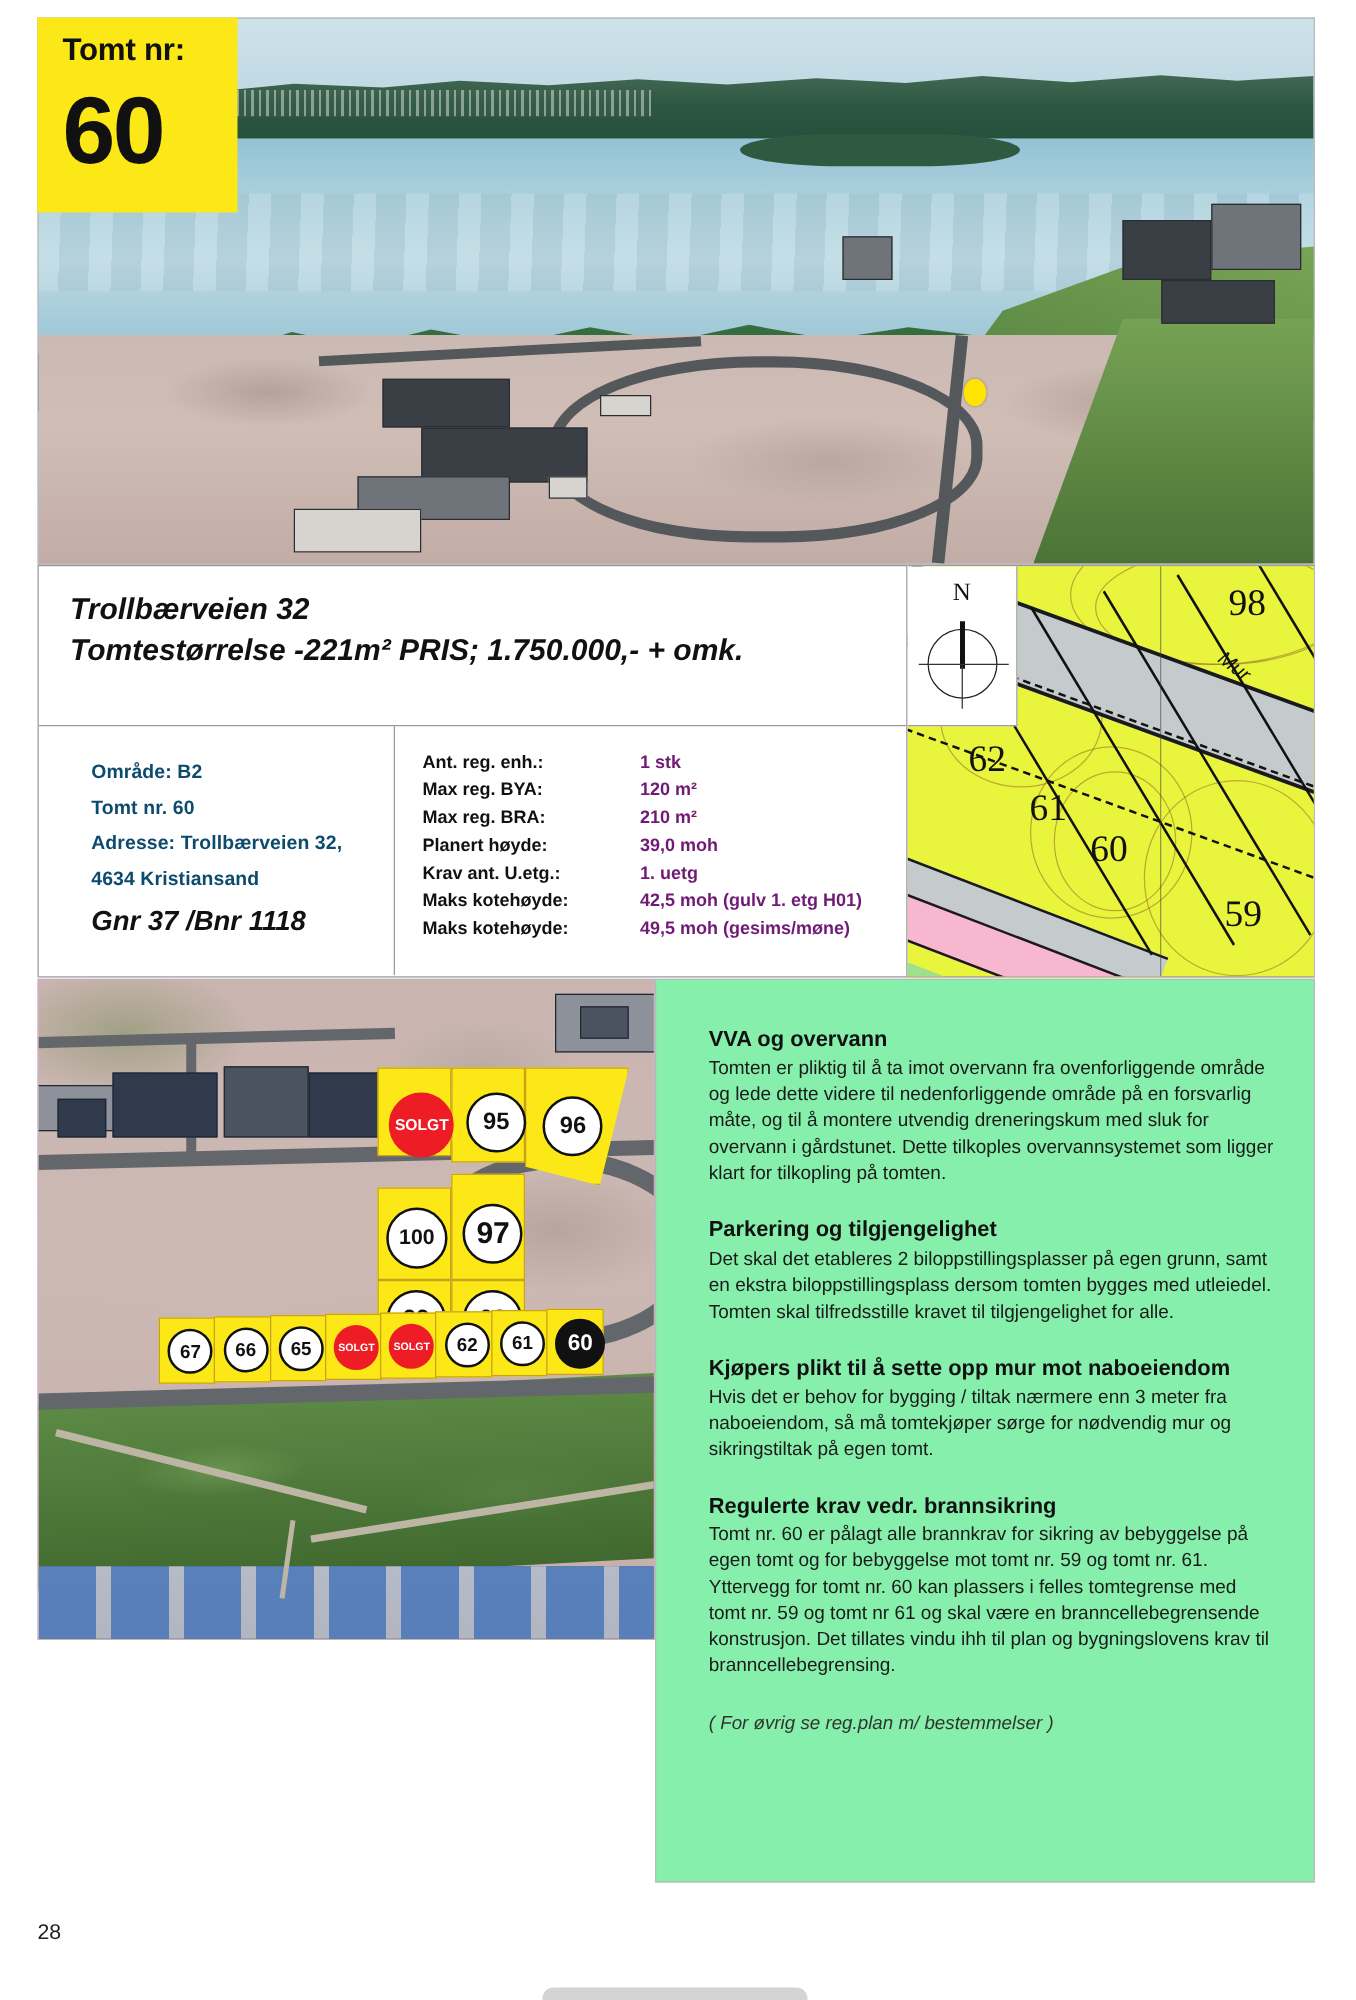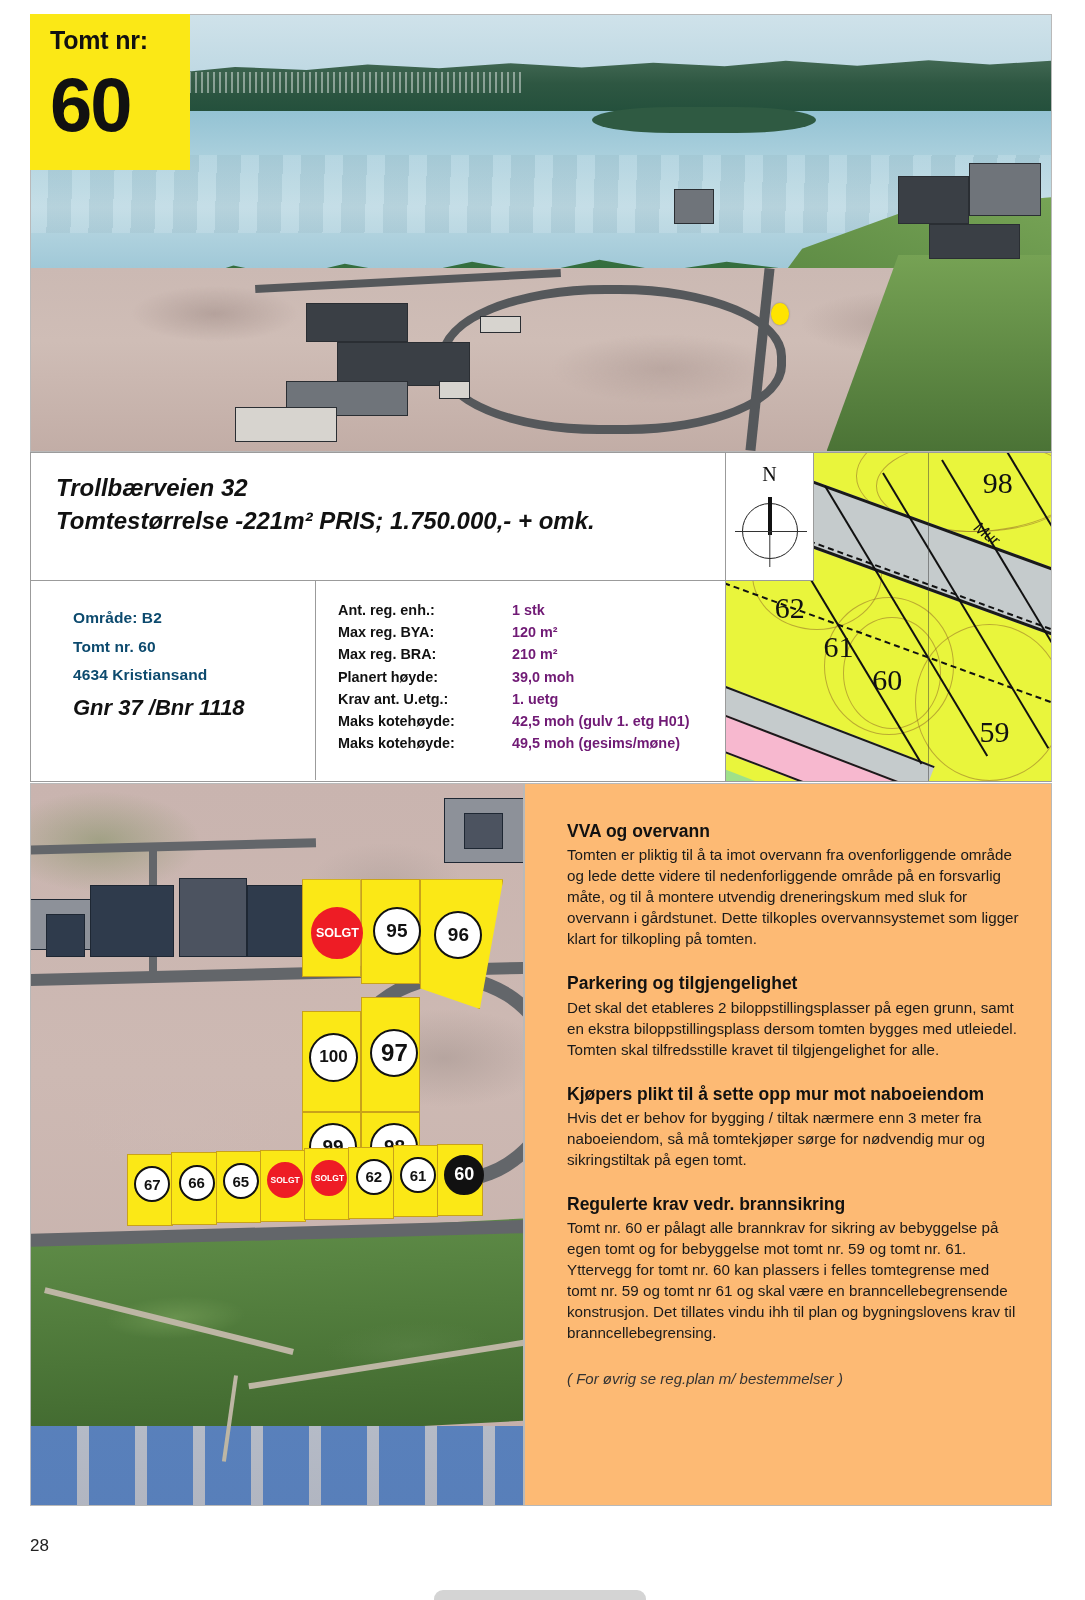--- a/index.html
+++ b/index.html
@@ -238,21 +238,21 @@
     content:""; position:absolute; left:50%; top:28px; width:1.4px; height:35px;
     background:#333; transform:translateX(-50%);
   }
   .compass-h {
     position:absolute; left:-8px; top:50%; width:72px; height:1.4px; background:#333;
   }
 
   
   .siteplan {
     position:absolute; left:30px; top:783px;
-    width: 494px; height: 723px;
+    width: 494px; height: 529px;
     border:1px solid #b9b9b9; overflow:hidden;
     background:#f9a8d4;
   }
   .sp-ground {
     position:absolute; inset:0;
     background:
       radial-gradient(ellipse 140px 70px at 14% 8%,  rgba(120,140,90,.5), transparent 72%),
       radial-gradient(ellipse 110px 60px at 72% 14%, rgba(175,160,155,.55), transparent 70%),
       radial-gradient(ellipse 160px 80px at 30% 46%, rgba(205,185,180,.6), transparent 72%),
       radial-gradient(ellipse 150px 70px at 84% 38%, rgba(160,145,140,.5), transparent 70%),
@@ -303,21 +303,21 @@
     background:#ee1c25; border-color:#ee1c25; color:#fff;
   }
   .lot-badge.current {
     background:#111; border-color:#111; color:#fff;
   }
 
   
   .textcol {
     position:absolute; left:524px; top:783px;
     width:528px; height:723px;
-    border:1px solid #b9b9b9; background:#fdba74;
+    border:1px solid #b9b9b9; background:#86efac;
     padding: 36px 30px 0 42px;
   }
   .sec-h {
     font-size:17.5px; font-weight:bold; color:#111;
     margin: 0 0 3px 0; line-height:1.28;
   }
   .sec-p {
     font-size:15.2px; color:#1a1a1a; line-height:1.38;
     margin:0 0 22px 0;
   }
@@ -377,20 +377,21 @@
 
   <div class="infoframe">
     <div class="addr-block">
       <div class="addr-line">Trollbærveien 32</div>
       <div class="addr-line">Tomtestørrelse -221m²  PRIS; 1.750.000,- + omk.</div>
     </div>
     <div class="spec-wrap">
       <div class="spec-left">
         <div class="spec-left-line">Område: B2</div>
         <div class="spec-left-line">Tomt nr. 60</div>
+        <div class="spec-left-line">Adresse: Trollbærveien 32,</div>
         <div class="spec-left-line">4634 Kristiansand</div>
         <div class="gnr">Gnr 37 /Bnr 1118</div>
       </div>
       <div class="spec-right">
         <div class="spec-row">
           <span class="spec-key">Ant. reg. enh.:</span>
           <span class="spec-val">1 stk</span>
         </div>
         <div class="spec-row">
           <span class="spec-key">Max reg. BYA:</span>

